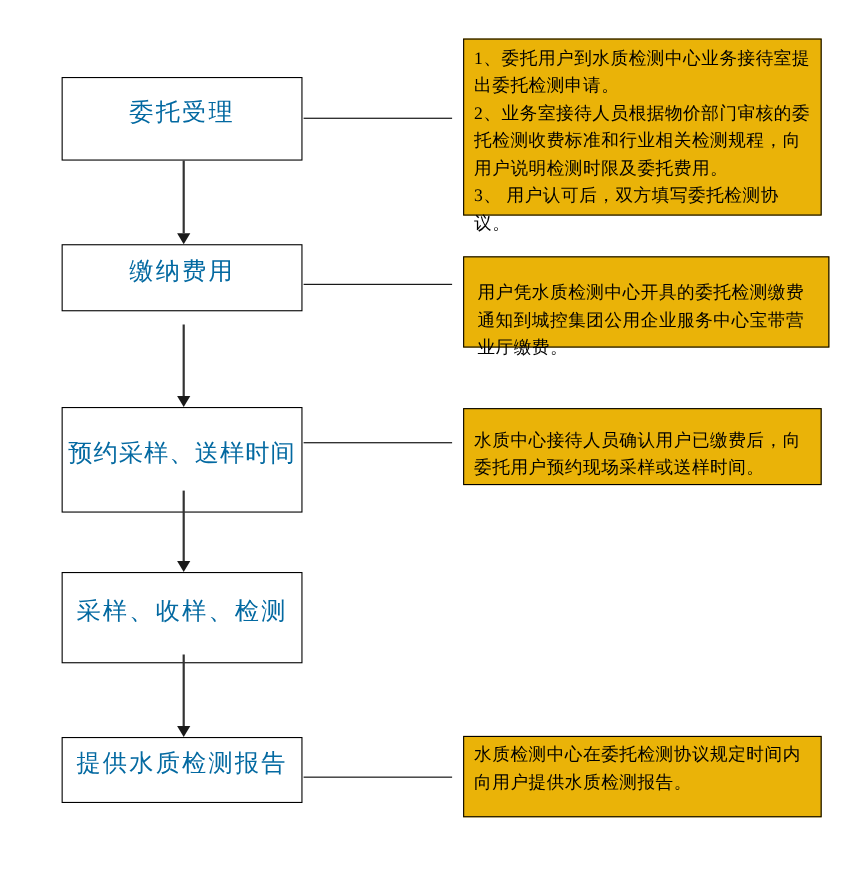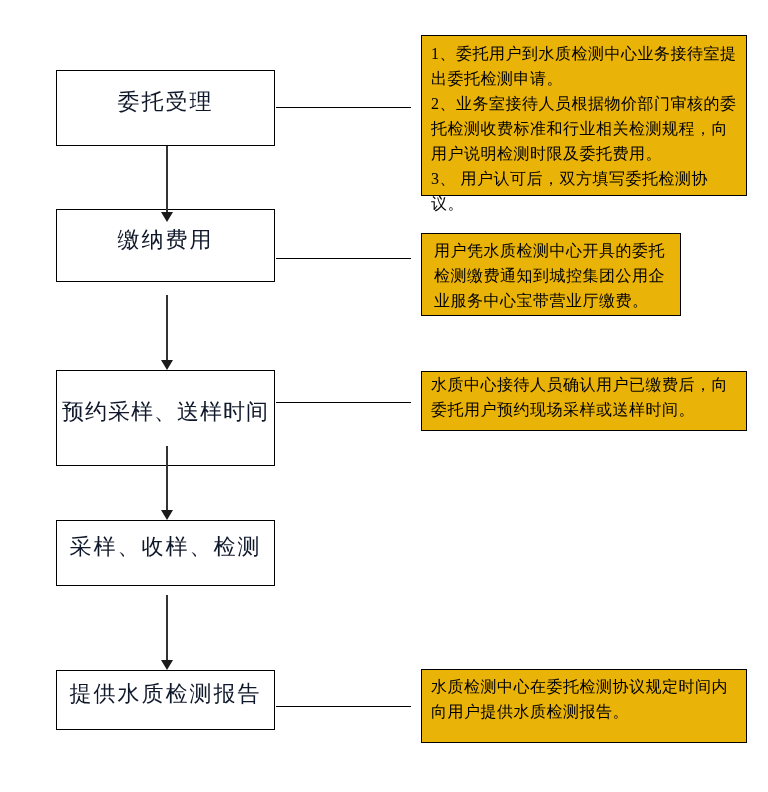--- a/index.html
+++ b/index.html
@@ -22,27 +22,27 @@
     width: 219px;
     border: 1.5px solid #000000;
     background: #ffffff;
     box-sizing: border-box;
     display: flex;
     align-items: center;
     justify-content: center;
     padding-bottom: 12px;
     font-size: 22px;
     letter-spacing: 2px;
-    color: #0f172a;
+    color: #0369a1;
     white-space: nowrap;
   }
   .s1 { top: 70px;  height: 76px; }
-  .s2 { top: 209px; height: 73px; }
+  .s2 { top: 222px; height: 61px; }
   .s3 { top: 370px; height: 96px; letter-spacing: 1px; }
-  .s4 { top: 520px; height: 66px; }
+  .s4 { top: 520px; height: 83px; }
   .s5 { top: 670px; height: 60px; }
 
   
   .varrow {
     position: absolute;
     left: 160px;
     width: 13px;
     display: flex;
     flex-direction: column;
     align-items: center;
@@ -85,22 +85,22 @@
     background: #eab308;
     box-sizing: border-box;
     font-size: 16px;
     line-height: 25px;
     letter-spacing: 0.5px;
     color: #000000;
     white-space: pre-wrap;
     word-break: break-all;
   }
   .n1 { top: 35px;  width: 326px; height: 161px; padding: 5px 9px;  }
-  .n2 { top: 233px; width: 260px; height: 83px;  padding: 4px 12px; }
-  .n3 { top: 371px; width: 326px; height: 60px;  padding: 0 9px;  }
+  .n2 { top: 233px; width: 333px; height: 83px;  padding: 20px 12px; }
+  .n3 { top: 371px; width: 326px; height: 70px;  padding: 16px 9px;  }
   .n4 { top: 669px; width: 326px; height: 74px;  padding: 4px 9px;  }
 </style>
 </head>
 <body>
 
 <div class="canvas">
 
   <div class="step s1">委托受理</div>
   <div class="step s2">缴纳费用</div>
   <div class="step s3">预约采样、送样时间</div>

